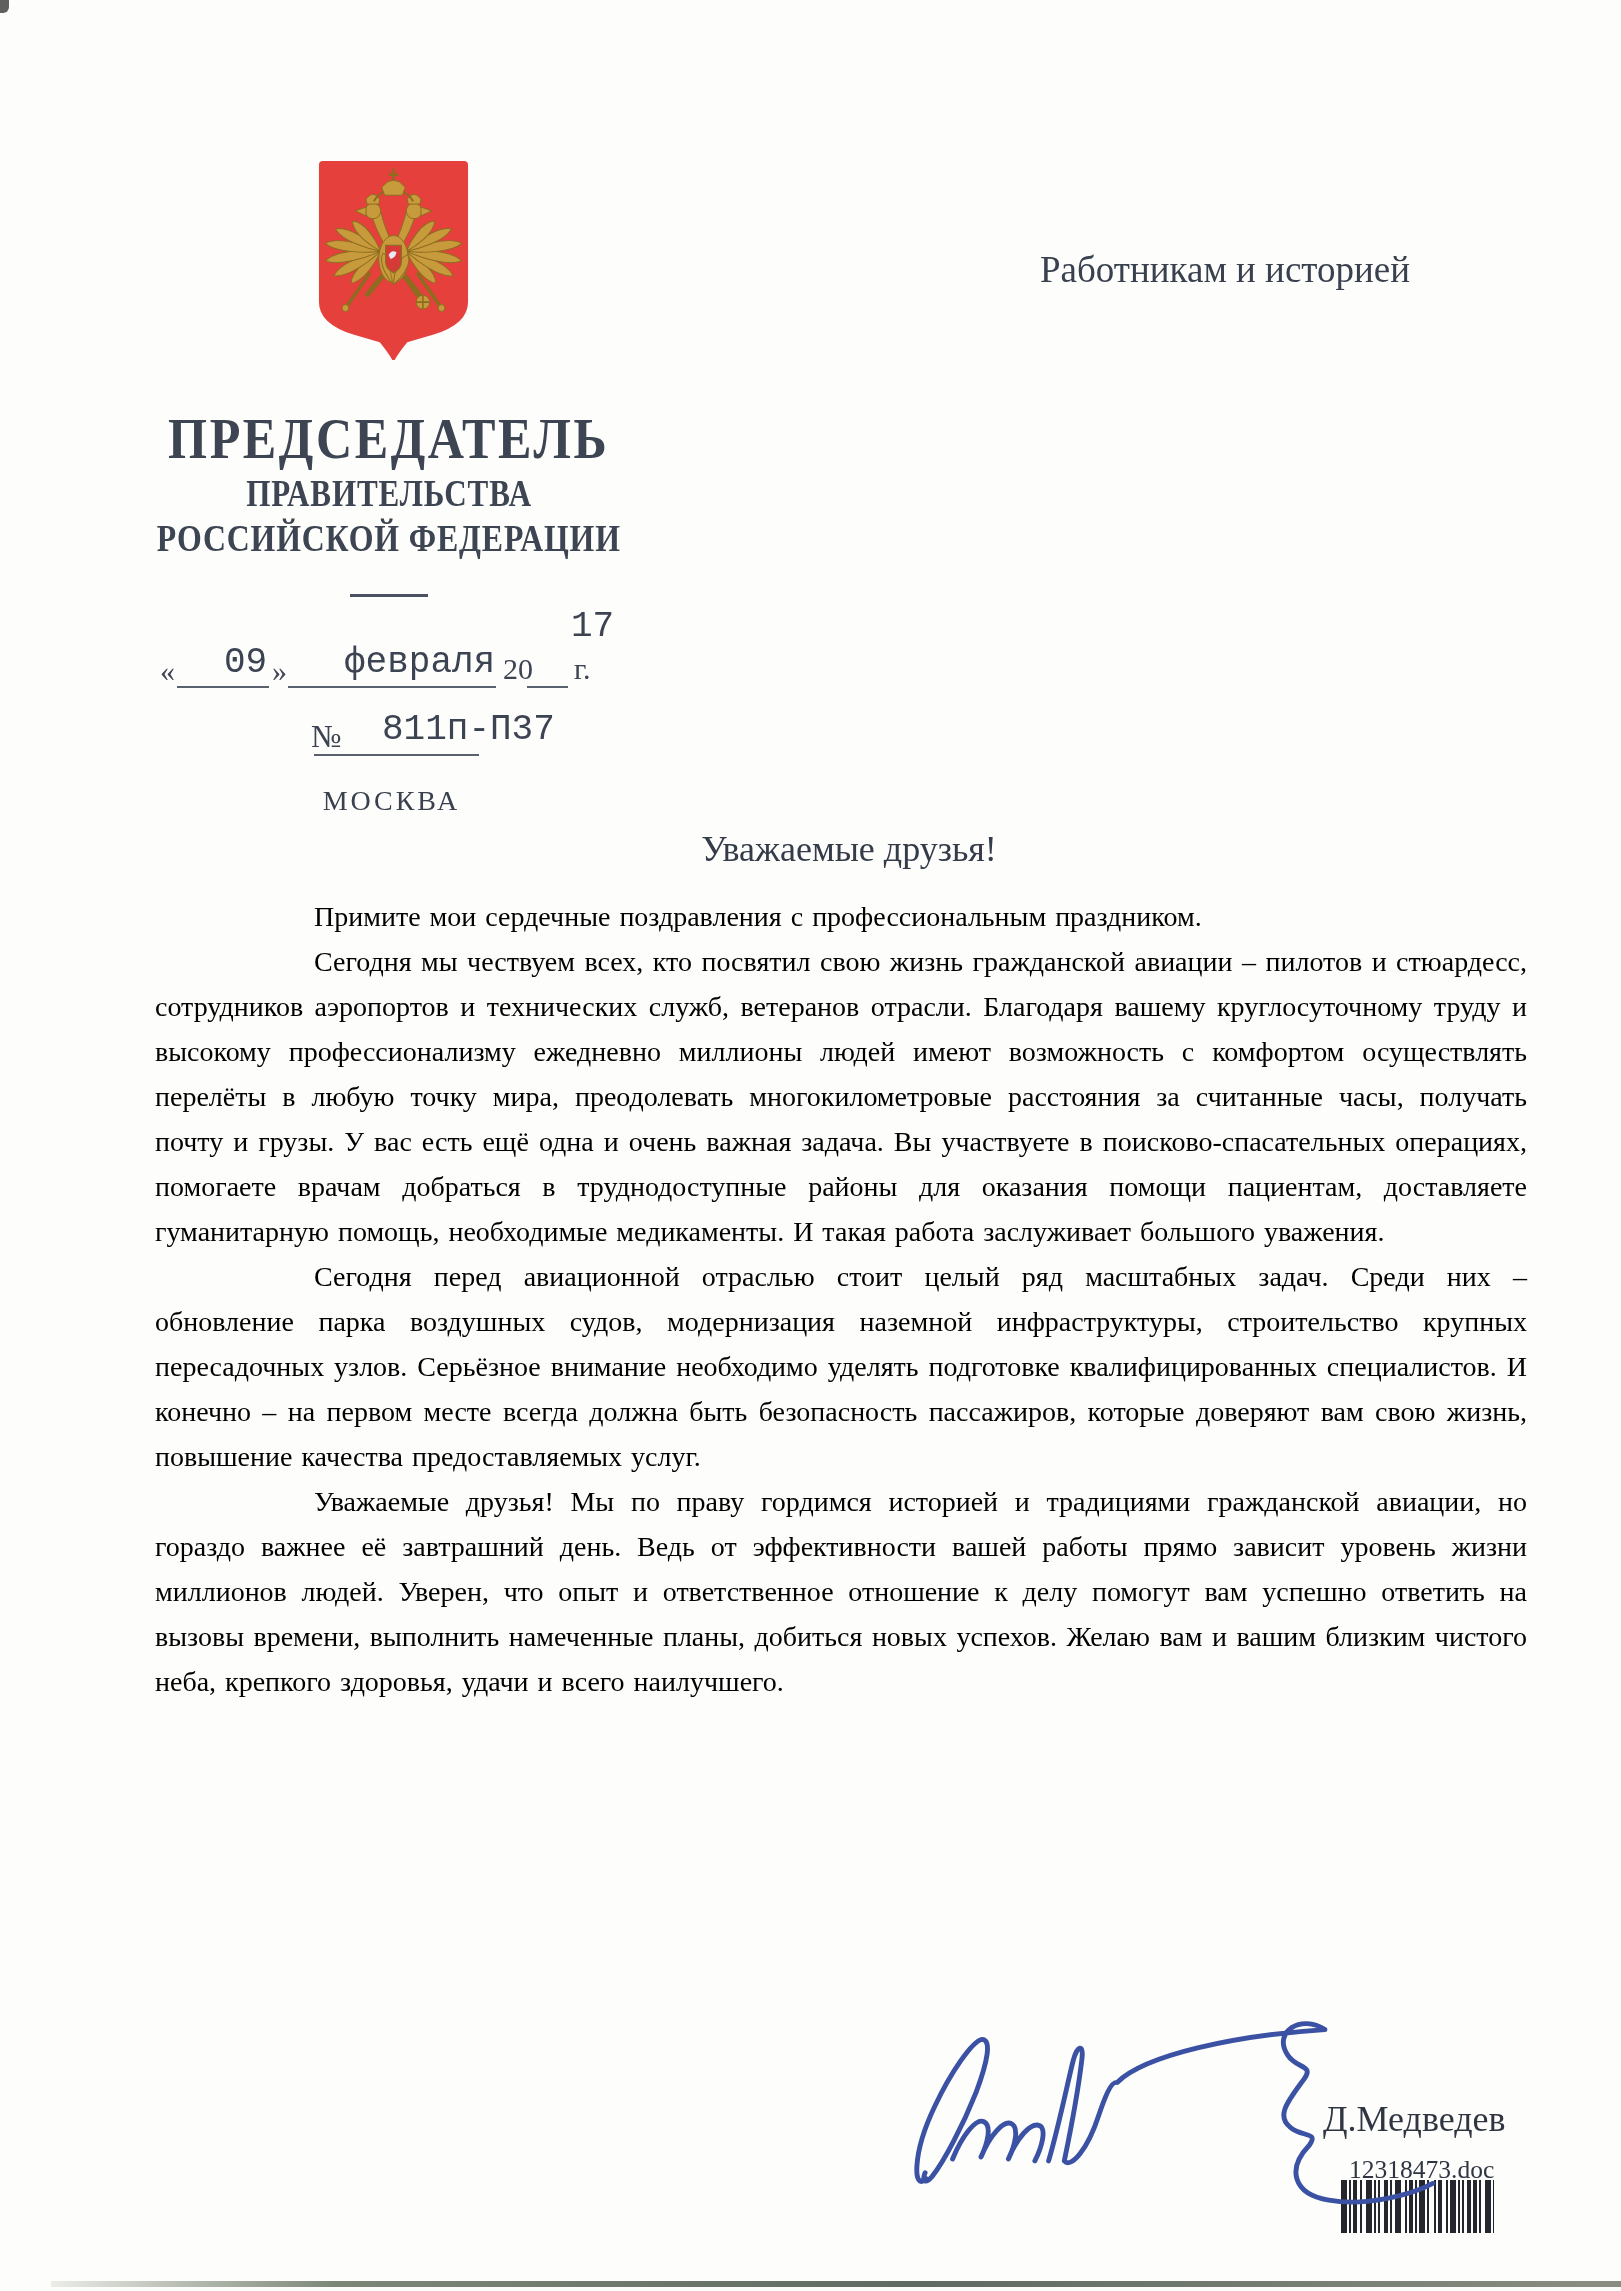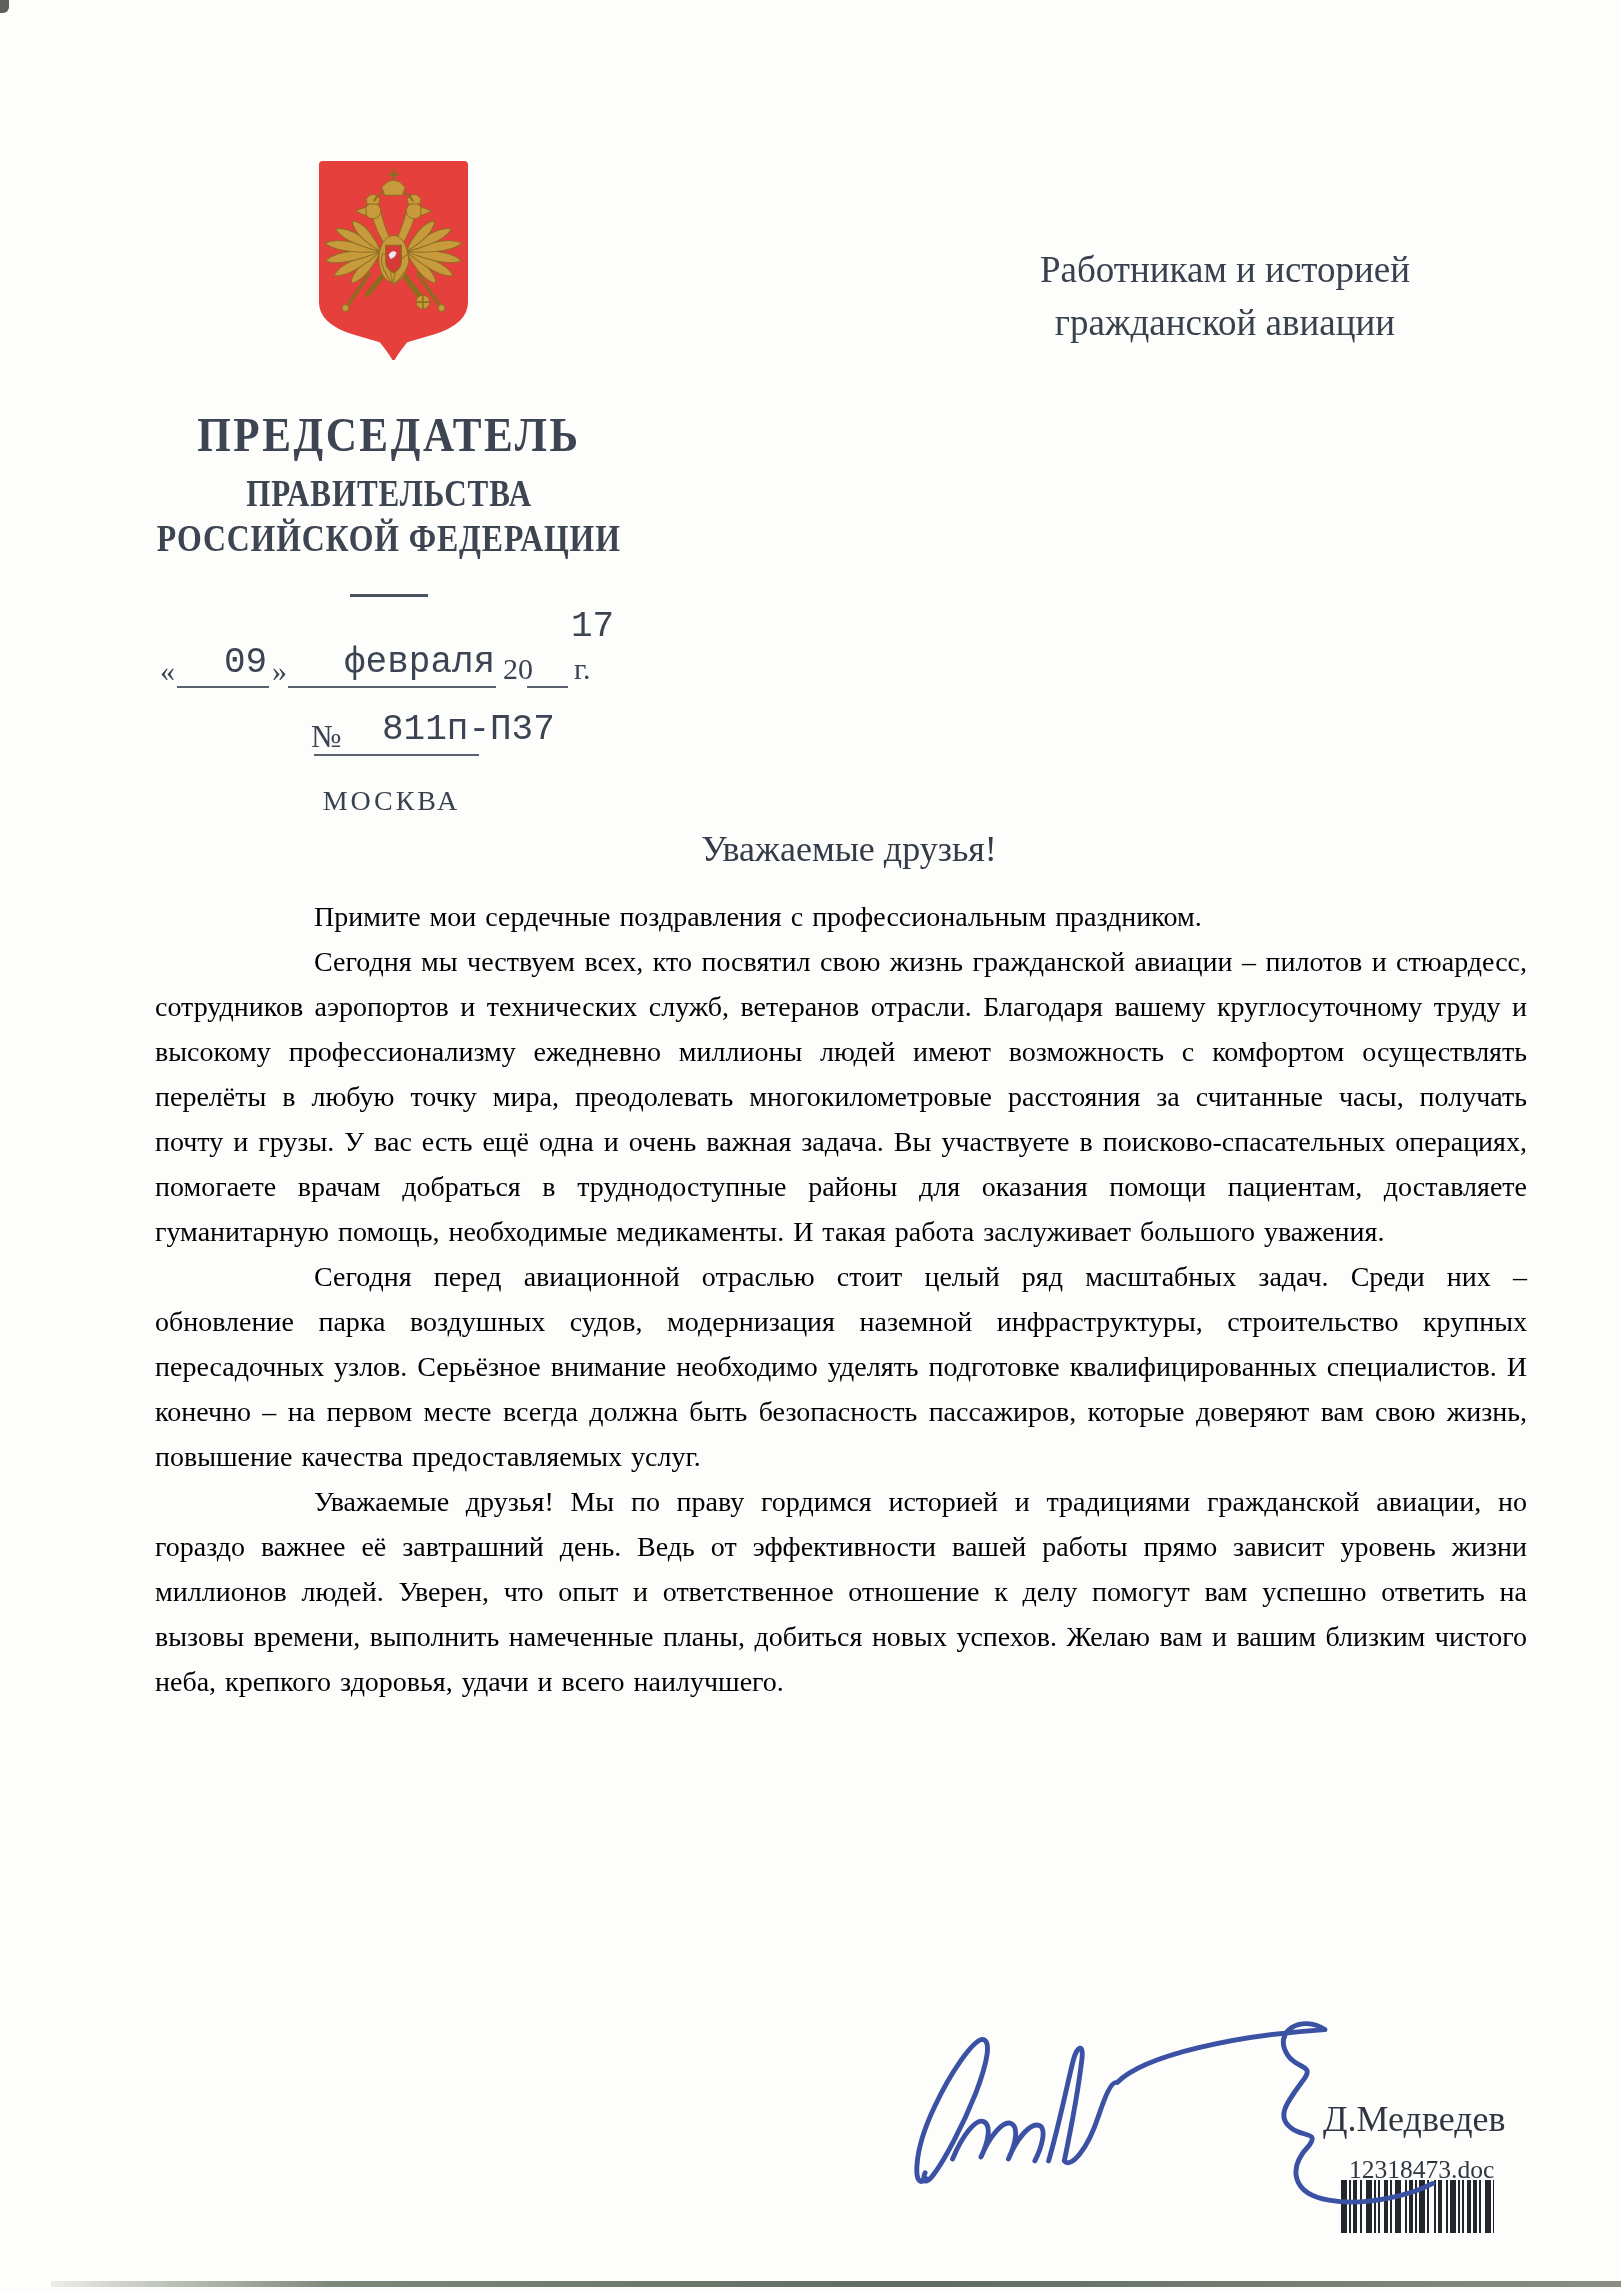--- a/index.html
+++ b/index.html
@@ -12,21 +12,21 @@
     color:#343b49;
   }
   
   .corner-mark{position:absolute;left:0;top:0;width:8.8px;height:12.7px;background:#2a2a2a;opacity:.75;border-bottom-right-radius:5.9px;}
   .bottom-edge{position:absolute;left:51px;right:0;top:2281px;height:5.9px;
     background:linear-gradient(to right, rgba(130,140,120,.15), #7d8778 18%, #5f6a62 55%, #8a8e82 100%);}
   
   .emblem{position:absolute;left:309px;top:157px;width:169px;height:203px;}
   
   .letterhead{position:absolute;left:95px;top:0;width:588px;text-align:center;color:#3d4452;}
-  .lh1{position:absolute;left:0;top:406px;width:588px;font-size:49px;font-weight:700;letter-spacing:2.9px;}
+  .lh1{position:absolute;left:0;top:406px;width:588px;font-size:57px;font-weight:700;letter-spacing:2.9px;}
   .lh1 span{display:inline-block;transform:scaleX(.88);transform-origin:center;}
   .lh2{position:absolute;left:0;top:472px;width:588px;font-size:37px;font-weight:700;letter-spacing:1px;}
   .lh2 span{display:inline-block;transform:scaleX(.84);transform-origin:center;}
   .lh3{position:absolute;left:0;top:517px;width:588px;font-size:37px;font-weight:700;letter-spacing:1px;}
   .lh3 span{display:inline-block;transform:scaleX(.86);transform-origin:center;}
   .lh-dash{position:absolute;left:255px;top:594px;width:78px;height:2.9px;background:#4a5160;}
   
   .fld{position:absolute;white-space:nowrap;}
   .serif-sm{font-size:30px;color:#3c4352;}
   .mono-val{font-family:"Liberation Mono", monospace;font-size:36px;color:#3c4352;margin-left:38px;}
@@ -127,21 +127,20 @@
   <div>
     <span class="fld serif-sm" style="left:311px;top:718px;font-size:32px;">№</span>
     <span class="fld mono-val" style="left:344px;top:709px;">811п-П37</span>
     <span class="uline" style="left:314px;top:754px;width:165px;"></span>
   </div>
 
   <div class="city">МОСКВА</div>
 
   <div class="addressee">
     <div>Работникам и историей</div>
-    <div>гражданской авиации</div>
   </div>
 
   <div class="salutation">Уважаемые друзья!</div>
 
   <div class="body-text">
     <p>Примите мои сердечные поздравления с профессиональным праздником.</p>
     <p>Сегодня мы чествуем всех, кто посвятил свою жизнь гражданской авиации – пилотов и стюардесс, сотрудников аэропортов и технических служб, ветеранов отрасли. Благодаря вашему круглосуточному труду и высокому профессионализму ежедневно миллионы людей имеют возможность с комфортом осуществлять перелёты в любую точку мира, преодолевать многокилометровые расстояния за считанные часы, получать почту и грузы. У вас есть ещё одна и очень важная задача. Вы участвуете в поисково-спасательных операциях, помогаете врачам добраться в труднодоступные районы для оказания помощи пациентам, доставляете гуманитарную помощь, необходимые медикаменты. И такая работа заслуживает большого уважения.</p>
     <p>Сегодня перед авиационной отраслью стоит целый ряд масштабных задач. Среди них – обновление парка воздушных судов, модернизация наземной инфраструктуры, строительство крупных пересадочных узлов. Серьёзное внимание необходимо уделять подготовке квалифицированных специалистов. И конечно – на первом месте всегда должна быть безопасность пассажиров, которые доверяют вам свою жизнь, повышение качества предоставляемых услуг.</p>
     <p>Уважаемые друзья! Мы по праву гордимся историей и традициями гражданской авиации, но гораздо важнее её завтрашний день. Ведь от эффективности вашей работы прямо зависит уровень жизни миллионов людей. Уверен, что опыт и ответственное отношение к делу помогут вам успешно ответить на вызовы времени, выполнить намеченные планы, добиться новых успехов. Желаю вам и вашим близким чистого неба, крепкого здоровья, удачи и всего наилучшего.</p>
   </div>

